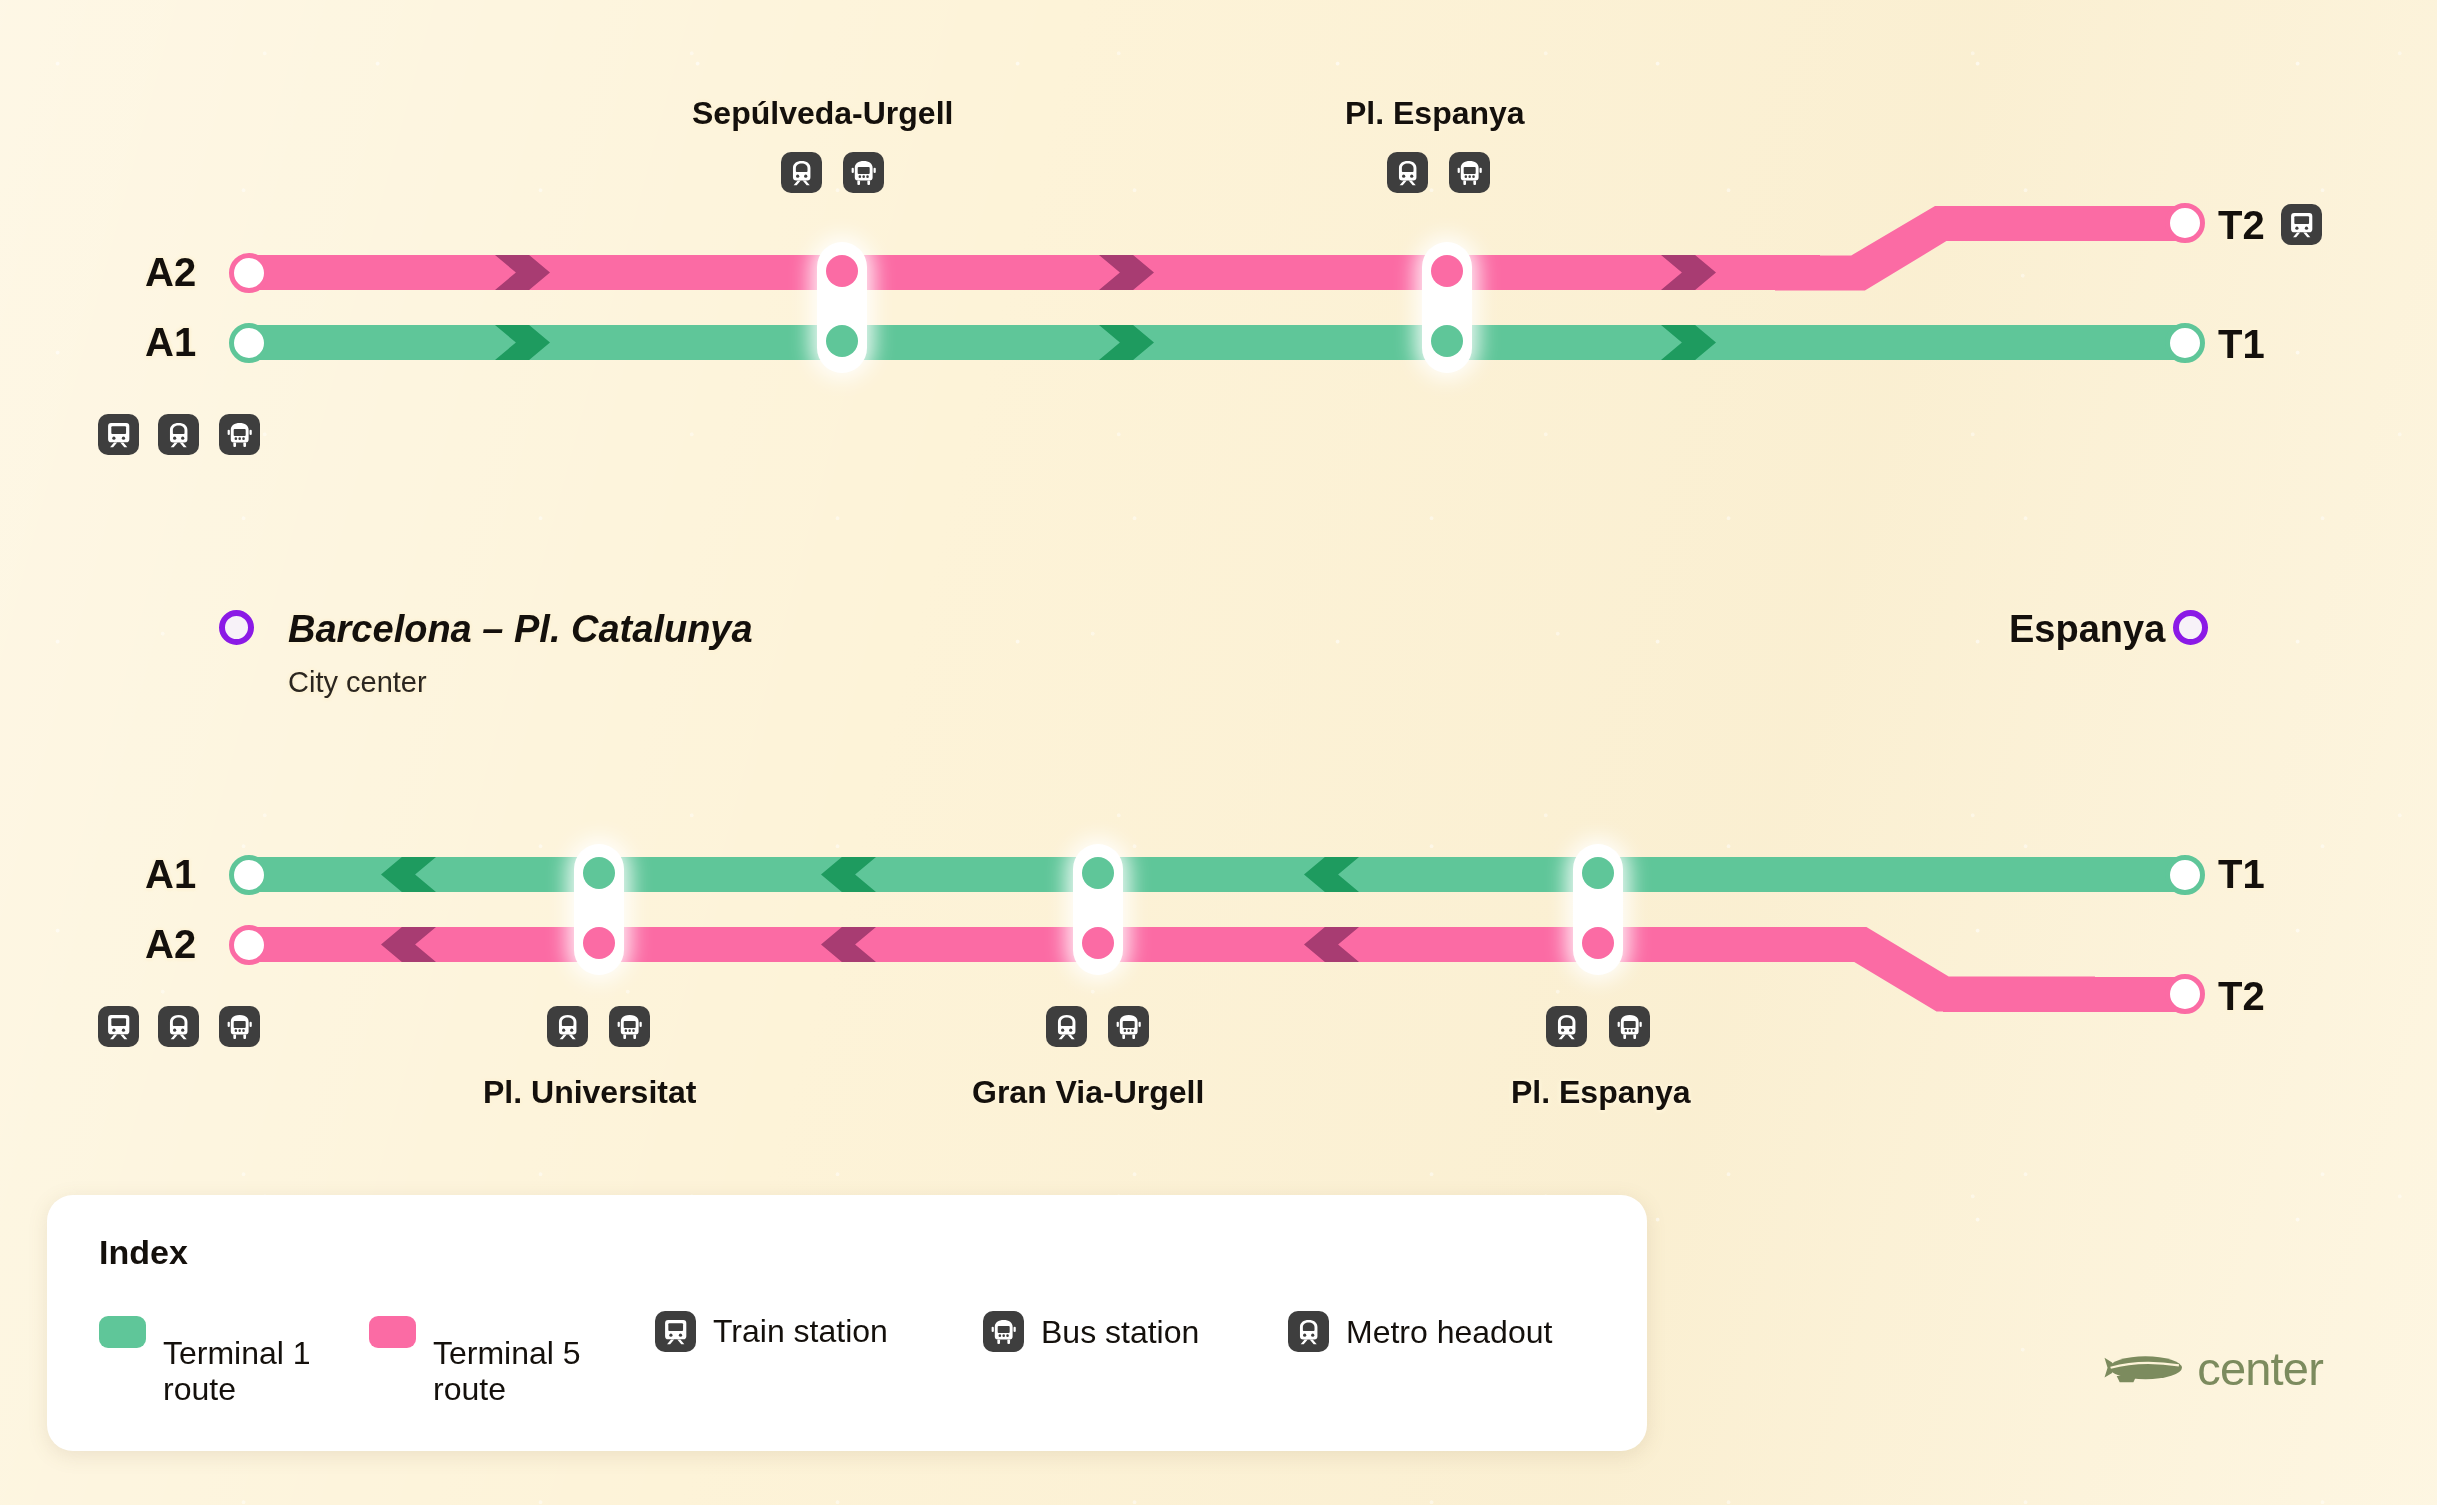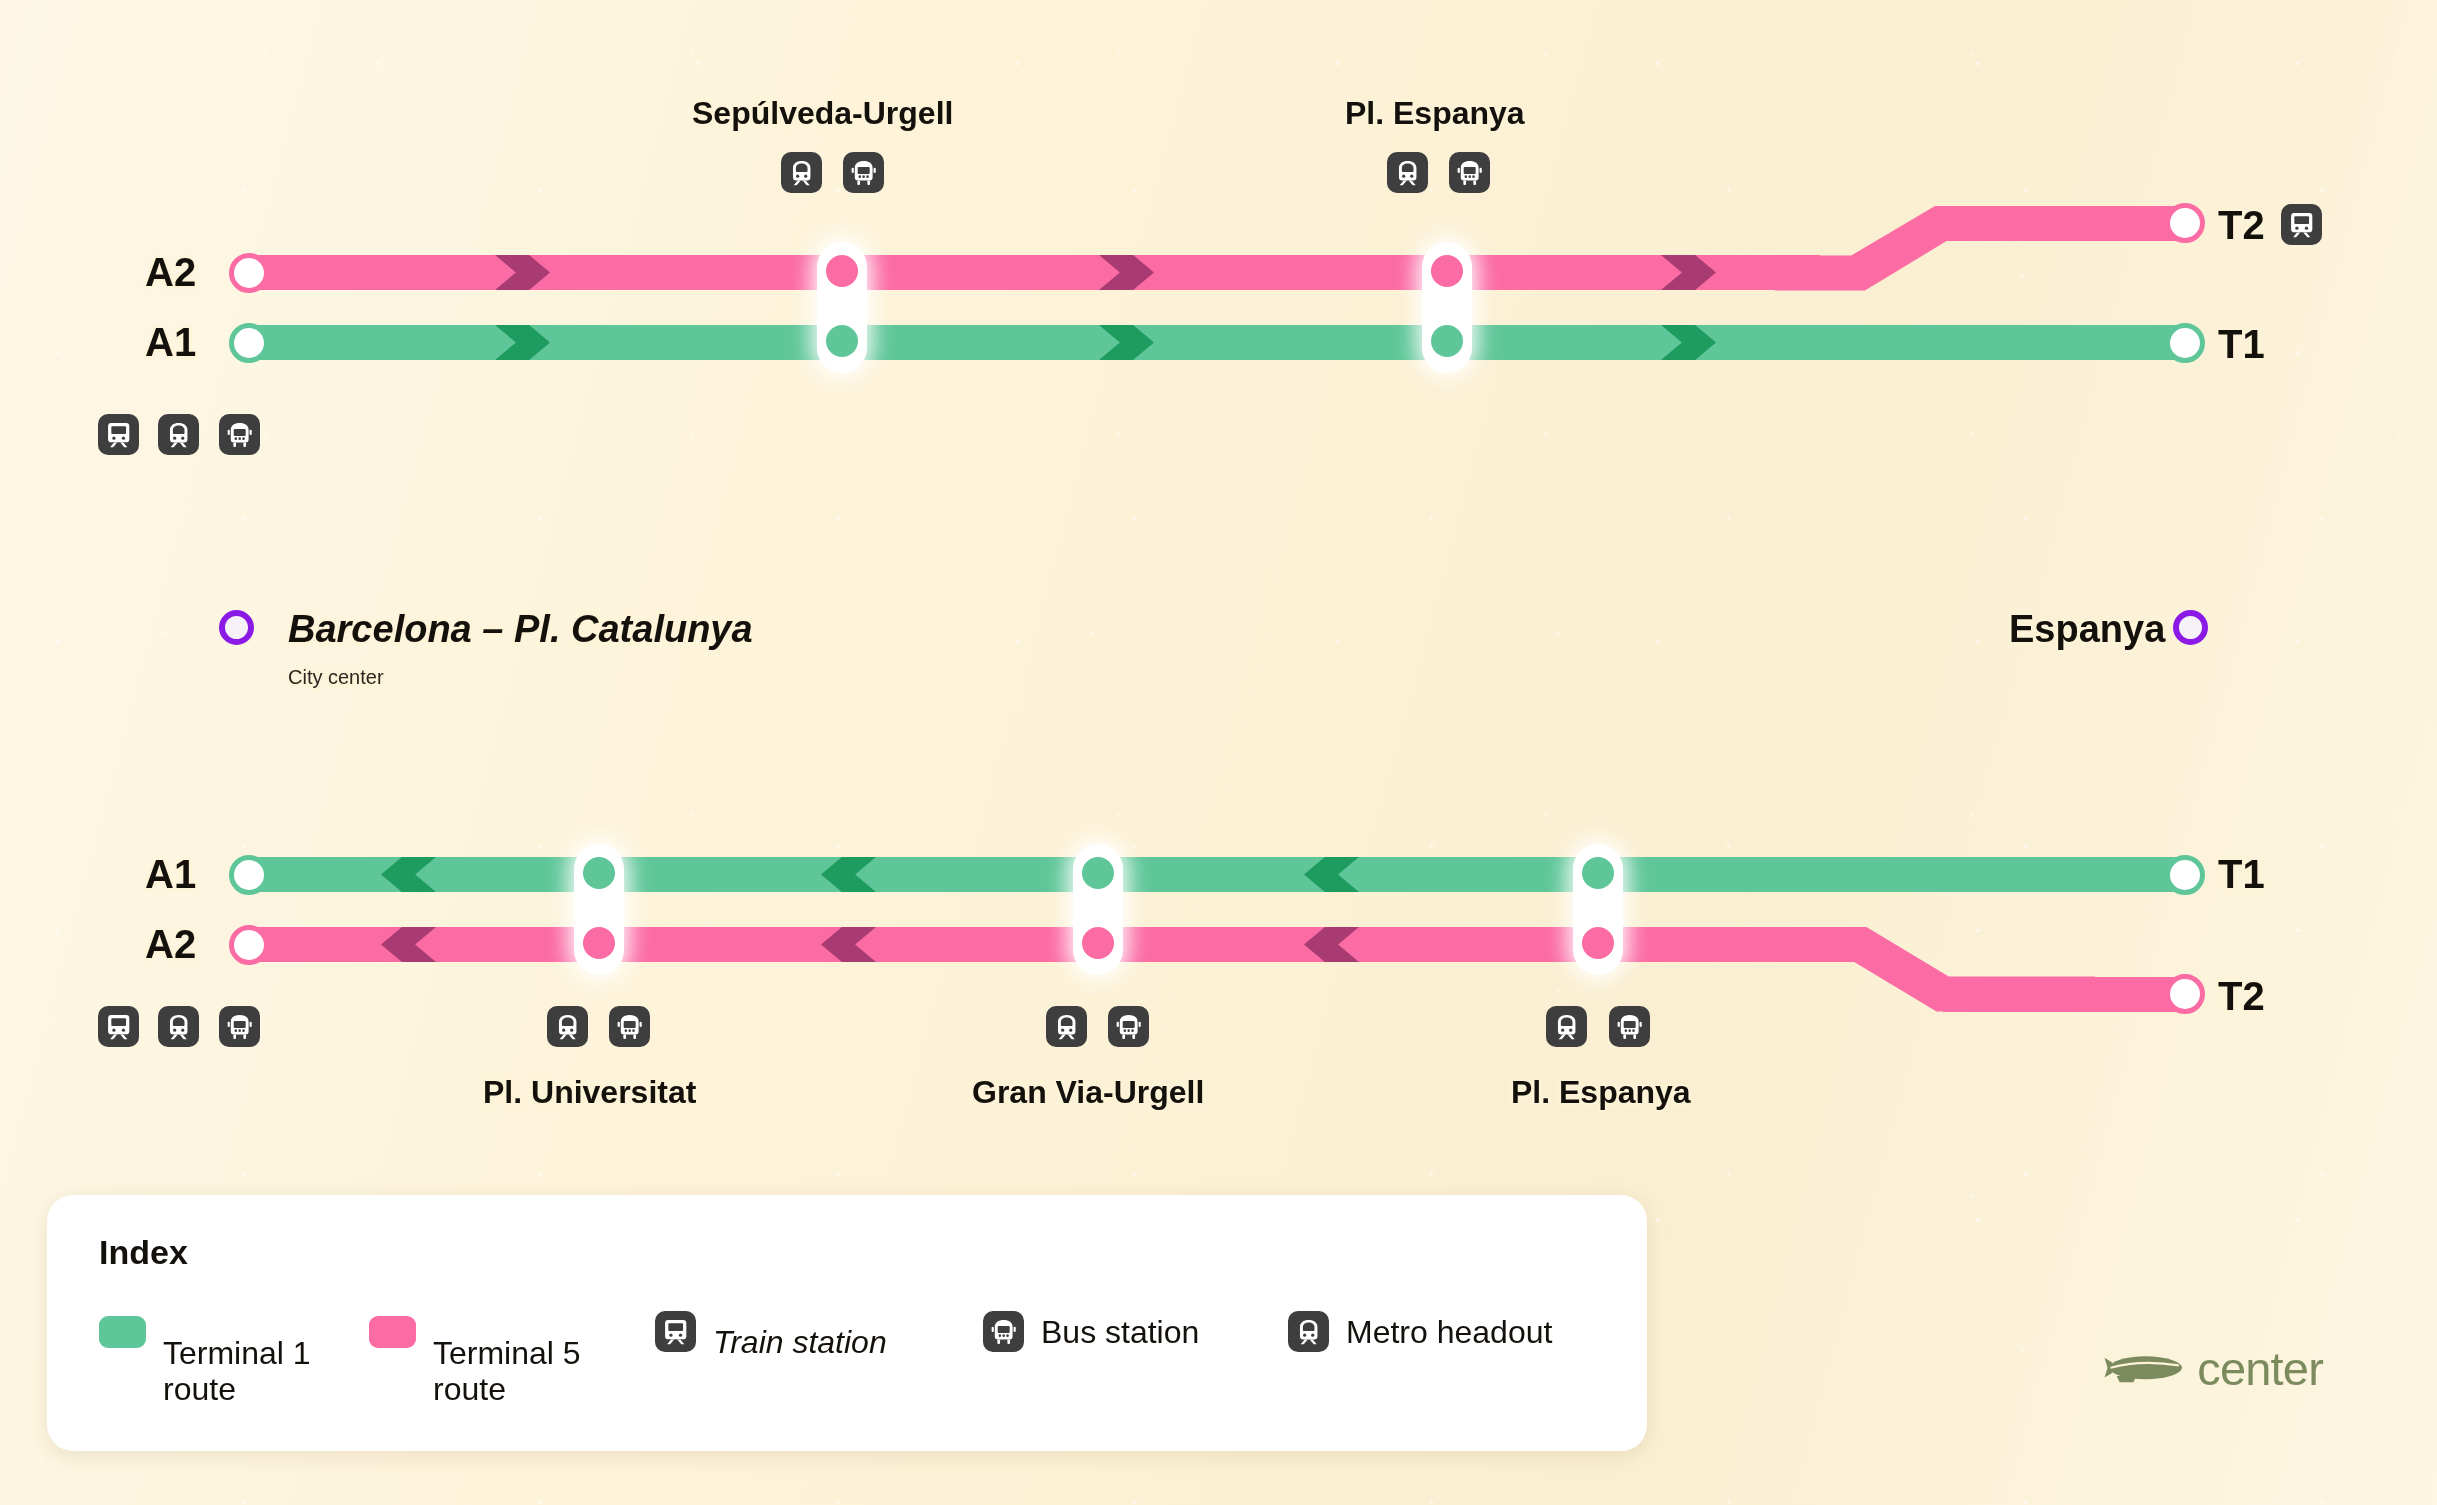--- a/index.html
+++ b/index.html
@@ -98,21 +98,21 @@
     text-shadow:
        1.5px 0 2.3px #fdf3d8, -1.5px 0 2.3px #fdf3d8,
        0 1.5px 2.3px #fdf3d8, 0 -1.5px 2.3px #fdf3d8,
        1.5px 1.5px 3px #fdf3d8, -1.5px -1.5px 3px #fdf3d8,
        1.5px -1.5px 3px #fdf3d8, -1.5px 1.5px 3px #fdf3d8;
   }
   .lbl.ab      { font-size: 40px; }
   .lbl.term-t  { font-size: 40px; }
   .lbl.station { font-size: 32px; }
   .lbl.big     { font-size: 38px; }
-  .lbl.sub     { font-size: 20px; font-weight: normal; color: #2b2620; }
+  .lbl.sub     { font-size: 29px; font-weight: normal; color: #2b2620; }
 
   
   .badge {
     position: absolute;
     width: 41px;
     height: 41px;
     border-radius: 10px;
     background: #3e3e3e;
     display: flex;
     align-items: center;
@@ -448,21 +448,21 @@
       </div>
 
       <div class="leg-item" style="width:328px;">
         <div class="leg-badge">
           <div class="badge" style="left:0; top:0;">
               <svg viewBox="0 0 32 32">
                 <use href="#ic-train"></use>
               </svg>
             </div>
         </div>
-        <div class="leg-text wide" style="margin-top:13px;font-style:italic;">Train station</div>
+        <div class="leg-text wide" style="margin-top:2px;">Train station</div>
       </div>
 
       <div class="leg-item" style="width:305px;">
         <div class="leg-badge">
           <div class="badge" style="left:0; top:0;">
               <svg viewBox="0 0 32 32">
                 <use href="#ic-bus"></use>
               </svg>
             </div>
         </div>

